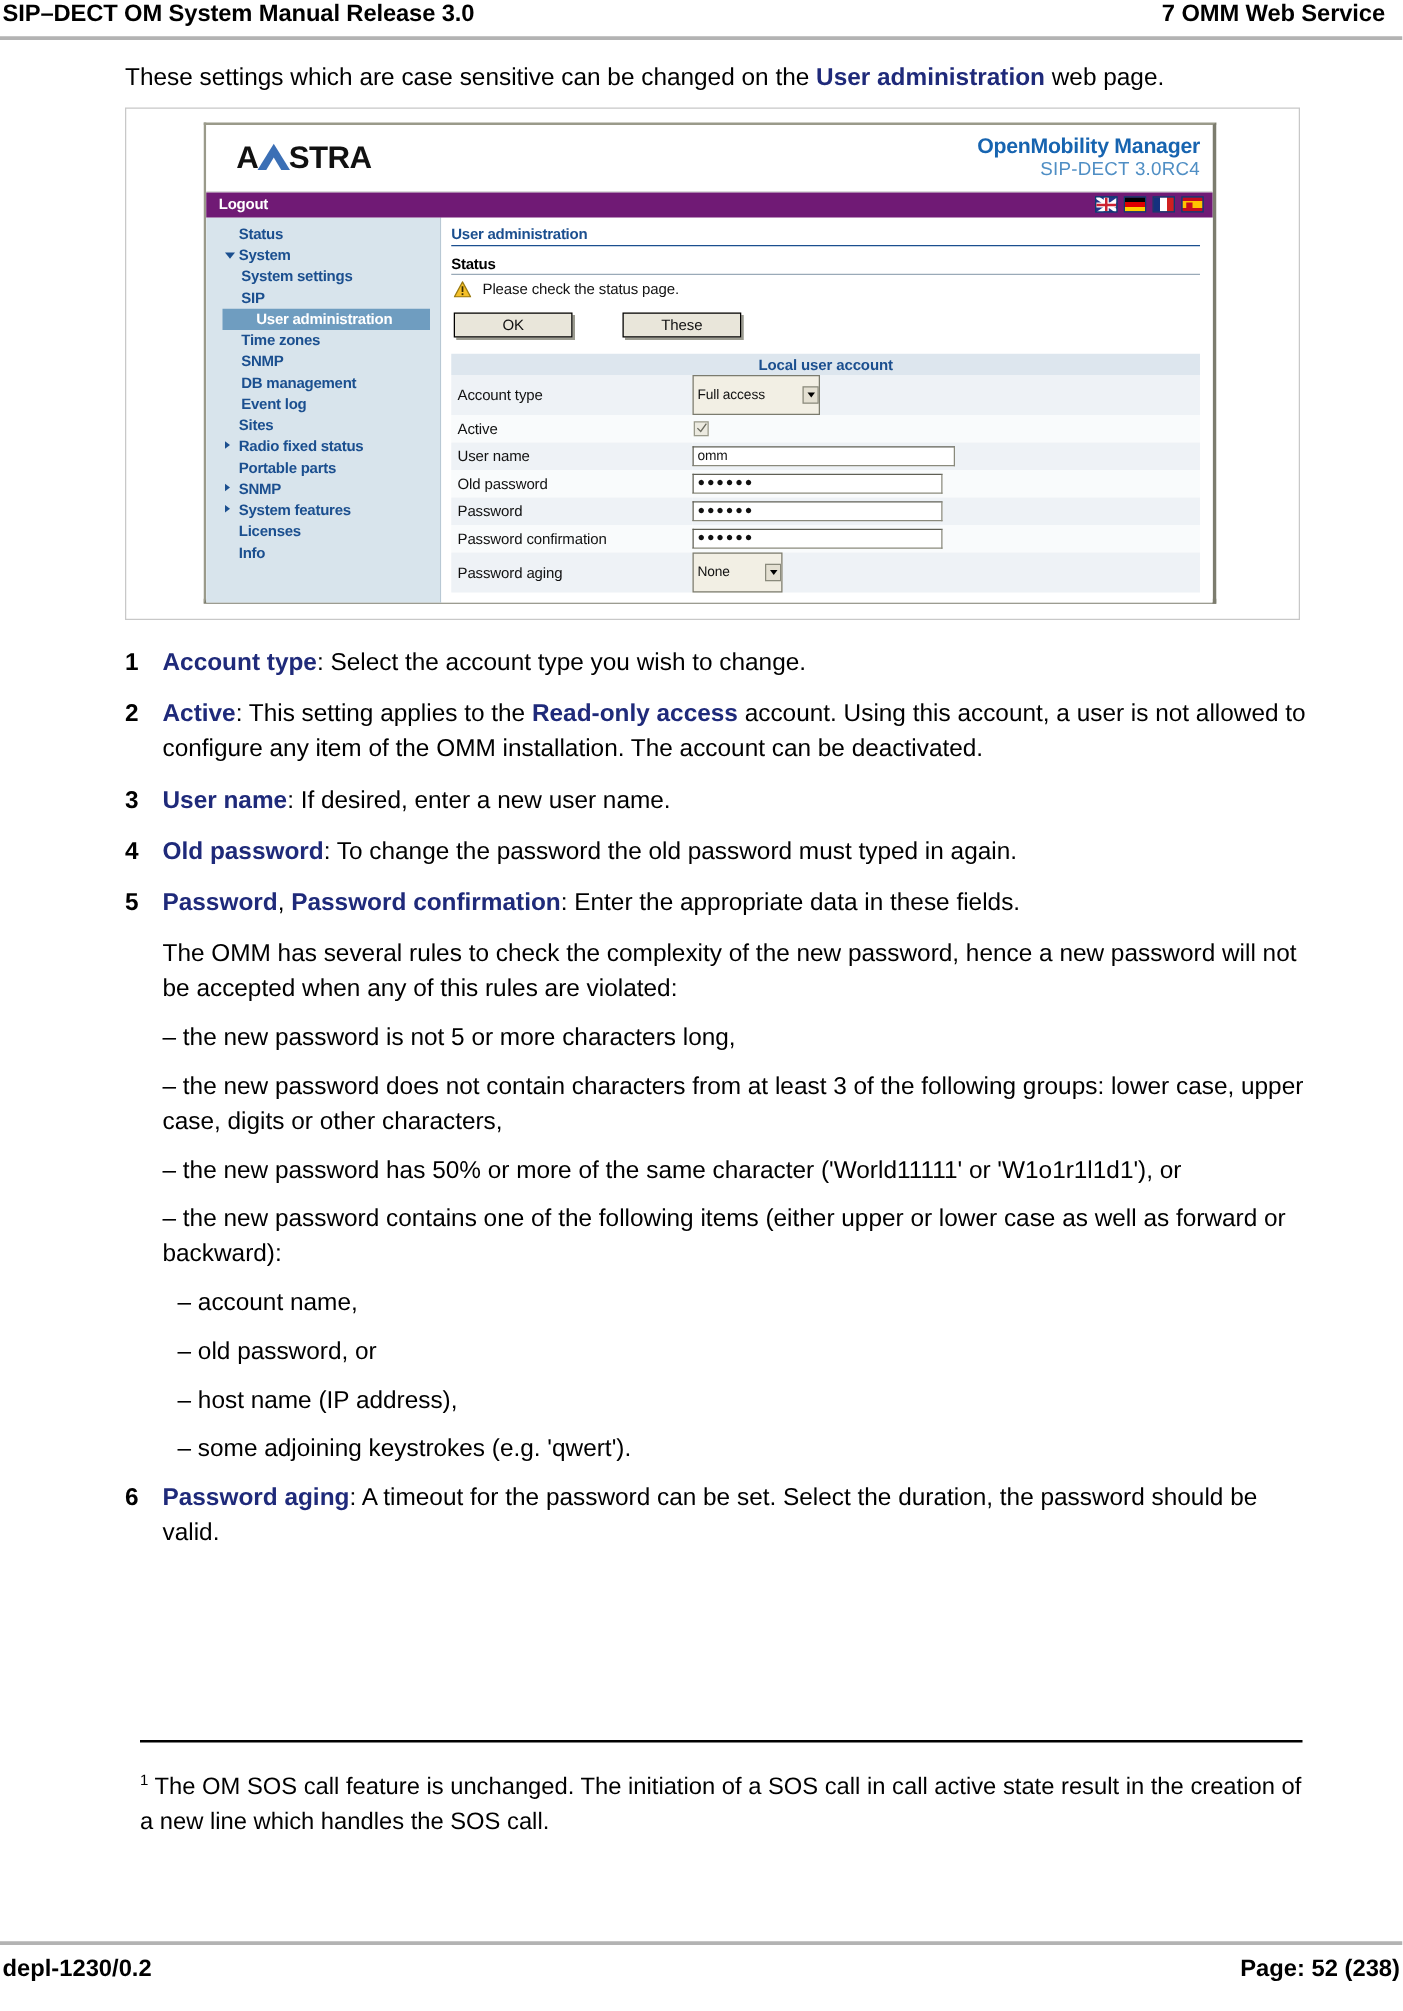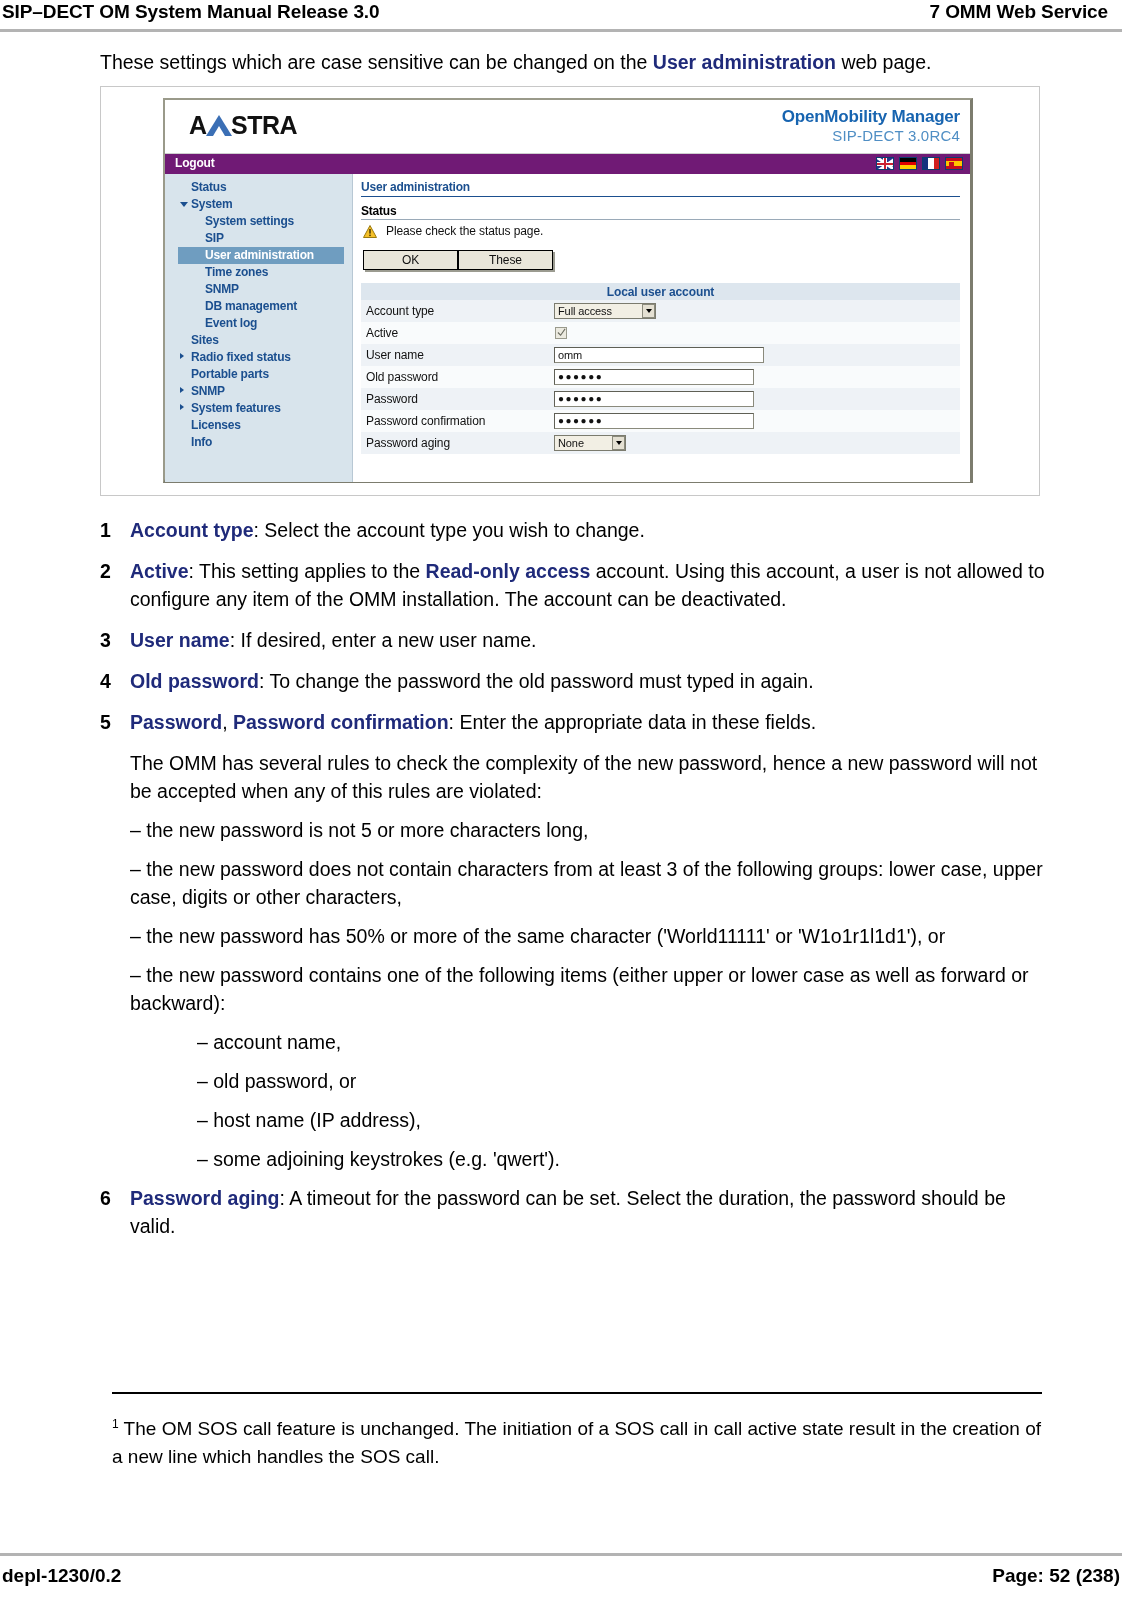--- a/index.html
+++ b/index.html
@@ -215,21 +215,21 @@
   .nav-item {
     font-size: 12px;
     font-weight: bold;
     color: #1b4f8f;
     line-height: 17px;
     padding-left: 26px;
     white-space: nowrap;
     position: relative;
     letter-spacing: -0.2px;
   }
-  .nav-item.lvl2 { padding-left: 40px; }
+  .nav-item.lvl2 { padding-left: 28px; }
   .nav-item.selected {
     background: #6f9dc0;
     color: #ffffff;
     margin-left: 13px;
     padding-left: 27px;
     margin-right: 8px;
   }
   .nav-arrow {
     position: absolute;
     left: 15px;
@@ -285,20 +285,21 @@
     flex: 0 0 14px;
   }
   .warn-icon svg { display: block; }
   .status-text {
     font-size: 12px;
     color: #111111;
     letter-spacing: -0.1px;
   }
   .btn-row {
     display: flex;
+    gap: 40px;
     margin: 0 0 13px 2px;
   }
   .btn {
     width: 95px;
     height: 20px;
     background: #e9e6da;
     border: 1px solid #000000;
     box-shadow: 2px 2px 0 #9b9b90;
     font-size: 12px;
     color: #111111;
@@ -331,21 +332,21 @@
   .form-table td.lbl {
     width: 188px;
     padding-left: 5px;
     color: #111;
   }
   .sel {
     display: inline-flex;
     align-items: center;
     background: #f2efe4;
     border: 1px solid #7b7b6e;
-    height: 16px;
+    height: 32px;
     box-sizing: border-box;
     font-size: 11px;
     color: #111;
     padding-left: 3px;
   }
   .sel .sel-text {
     display: inline-block;
     white-space: nowrap;
   }
   .sel .sel-btn {
@@ -420,21 +421,21 @@
   .li .body {
     flex: 1;
     font-size: 19.5px;
     line-height: 28px;
   }
   .sub-para {
     margin: 0 0 11px 30px;
     font-size: 19.5px;
     line-height: 28px;
   }
-  .sub-para.indent2 { margin-left: 97px; }
+  .sub-para.indent2 { margin-left: 42px; }
 
   
   #footnote-rule {
     position: absolute;
     left: 112px;
     top: 1392px;
     width: 930px;
     height: 2px;
     background: #000000;
   }

